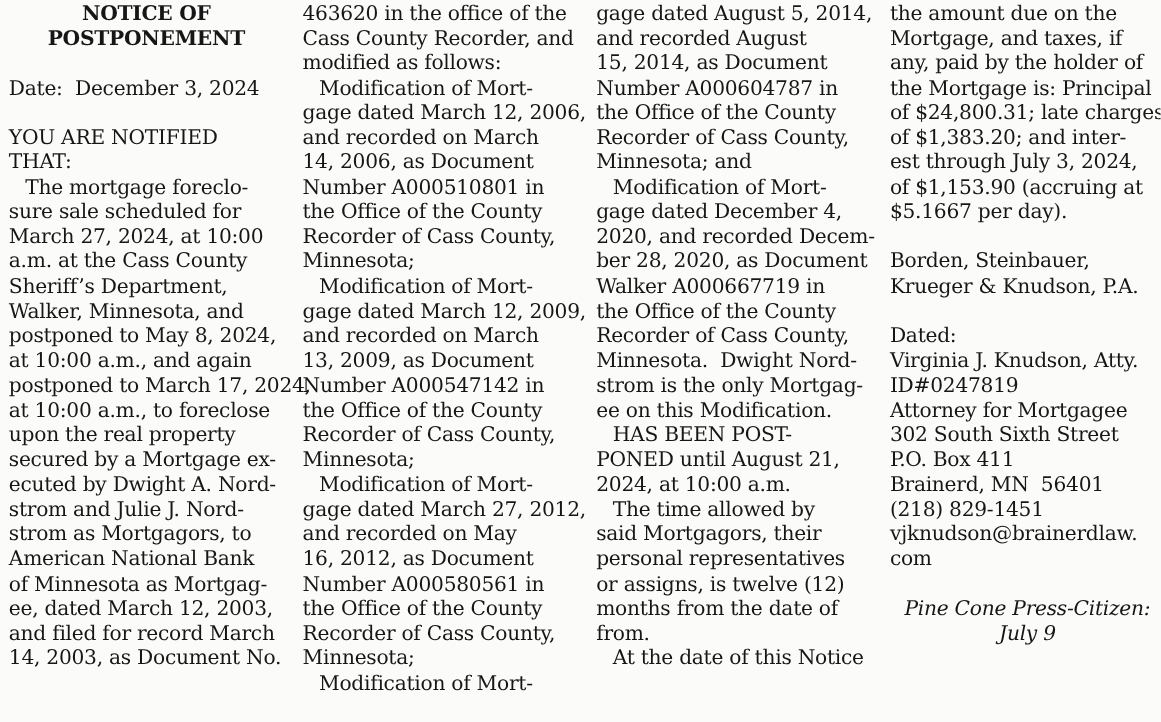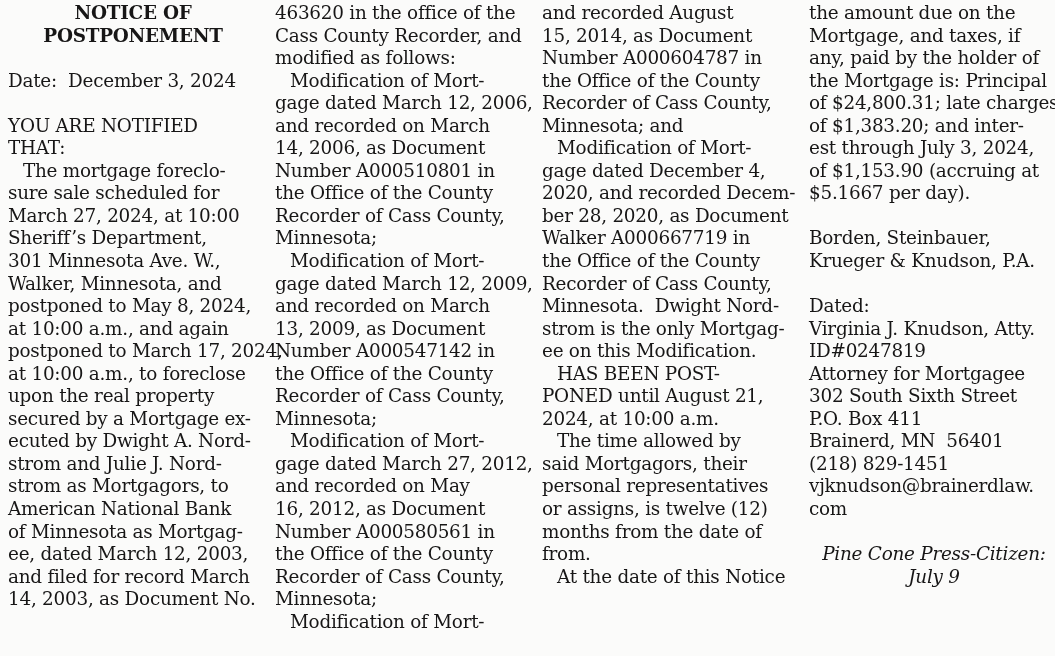--- a/index.html
+++ b/index.html
@@ -45,22 +45,22 @@
       <div class="line bold center">NOTICE OF</div>
       <div class="line bold center">POSTPONEMENT</div>
       <div class="line">&nbsp;</div>
       <div class="line">Date:  December 3, 2024</div>
       <div class="line">&nbsp;</div>
       <div class="line">YOU ARE NOTIFIED</div>
       <div class="line">THAT:</div>
       <div class="line indent">The mortgage foreclo-</div>
       <div class="line">sure sale scheduled for</div>
       <div class="line">March 27, 2024, at 10:00</div>
+      <div class="line">a.m. at the Cass County</div>
       <div class="line">Sheriff’s Department,</div>
-      <div class="line">301 Minnesota Ave. W.,</div>
       <div class="line">Walker, Minnesota, and</div>
       <div class="line">postponed to May 8, 2024,</div>
       <div class="line">at 10:00 a.m., and again</div>
       <div class="line">postponed to March 17, 2024,</div>
       <div class="line">at 10:00 a.m., to foreclose</div>
       <div class="line">upon the real property</div>
       <div class="line">secured by a Mortgage ex-</div>
       <div class="line">ecuted by Dwight A. Nord-</div>
       <div class="line">strom and Julie J. Nord-</div>
       <div class="line">strom as Mortgagors, to</div>
@@ -94,20 +94,21 @@
       <div class="line">gage dated March 27, 2012,</div>
       <div class="line">and recorded on May</div>
       <div class="line">16, 2012, as Document</div>
       <div class="line">Number A000580561 in</div>
       <div class="line">the Office of the County</div>
       <div class="line">Recorder of Cass County,</div>
       <div class="line">Minnesota;</div>
       <div class="line indent">Modification of Mort-</div>
     </div>
   <div class="col">
+      <div class="line">gage dated August 5, 2014,</div>
       <div class="line">and recorded August</div>
       <div class="line">15, 2014, as Document</div>
       <div class="line">Number A000604787 in</div>
       <div class="line">the Office of the County</div>
       <div class="line">Recorder of Cass County,</div>
       <div class="line">Minnesota; and</div>
       <div class="line indent">Modification of Mort-</div>
       <div class="line">gage dated December 4,</div>
       <div class="line">2020, and recorded Decem-</div>
       <div class="line">ber 28, 2020, as Document</div>

